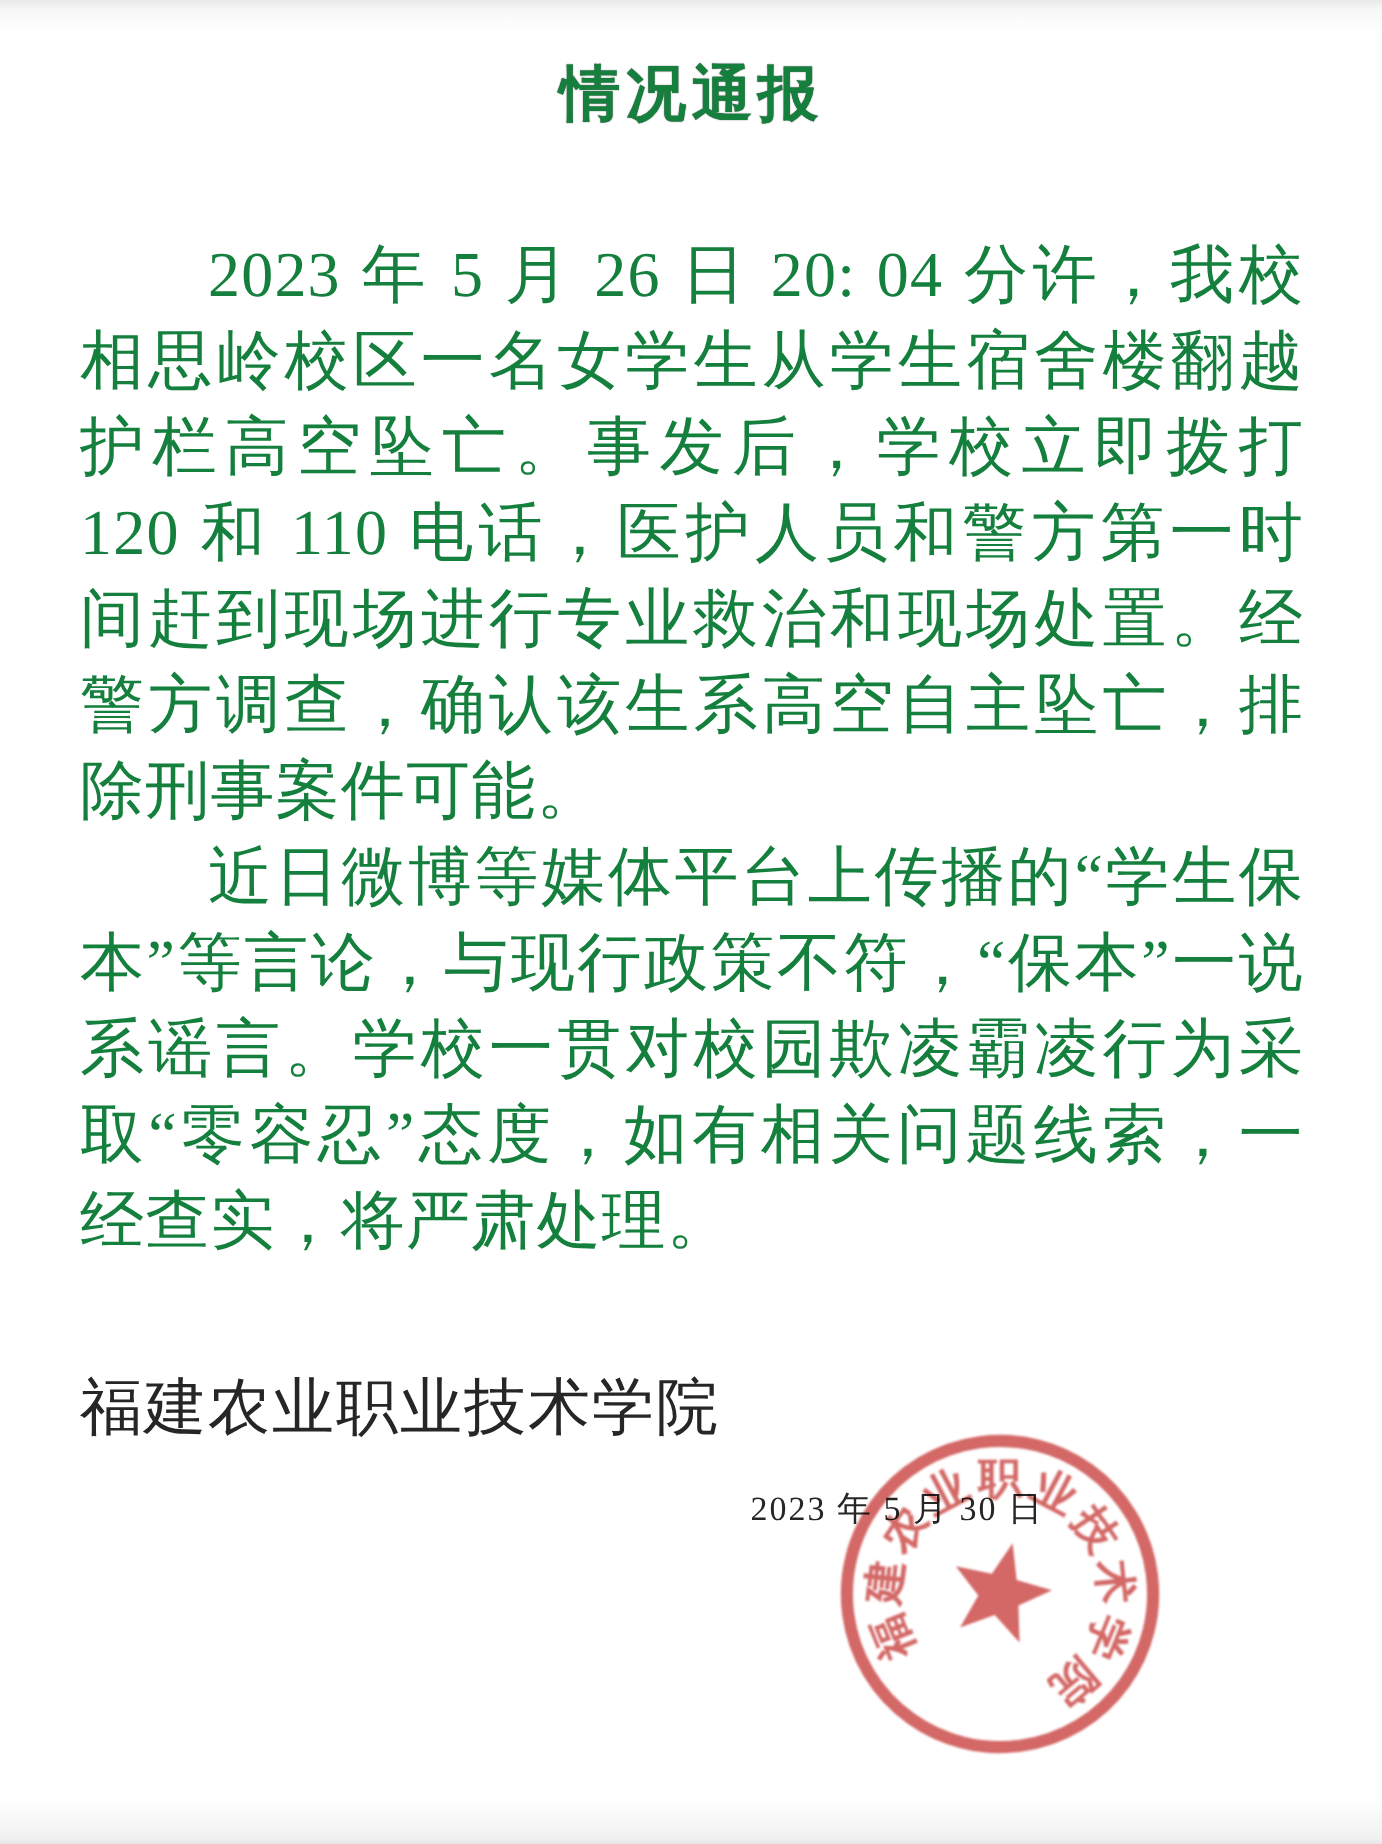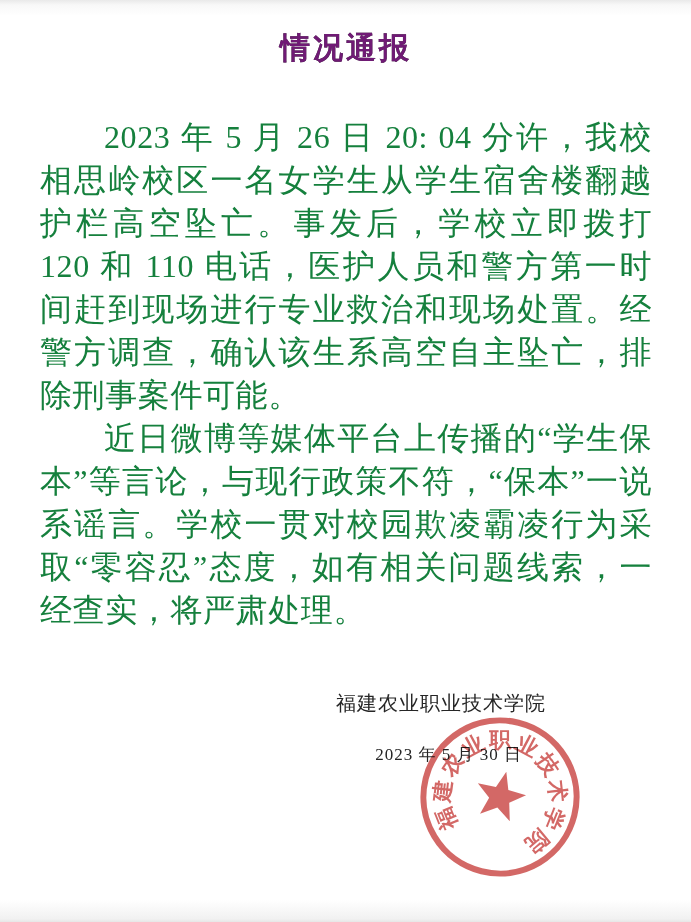--- a/index.html
+++ b/index.html
@@ -18,41 +18,41 @@
     height: 922px;
     box-sizing: border-box;
     padding: 26px 39px 0 40px;
     color: #2a2a2a;
   }
   .doc-title {
     text-align: center;
     font-size: 30px;
     font-weight: bold;
     letter-spacing: 3px;
-    color: #701a75;
+    color: #15803d;
     line-height: 44px;
     margin-bottom: 46px;
     text-shadow: 0 0 0.6px #333;
   }
   .doc-body p {
     margin: 0;
     font-size: 32px;
     letter-spacing: 0.6px;
     line-height: 43px;
     text-align: justify;
     text-indent: 2em;
     color: #15803d;
   }
   .sig-block {
     margin-top: 50px;
   }
   .sig-name {
-    text-align: right;
+    text-align: left;
     padding-right: 106px;
-    font-size: 20px;
+    font-size: 31px;
     letter-spacing: 1px;
     line-height: 43px;
     color: #262626;
   }
   .sig-date {
     text-align: right;
     padding-right: 130px;
     font-size: 17px;
     letter-spacing: 1px;
     line-height: 43px;

